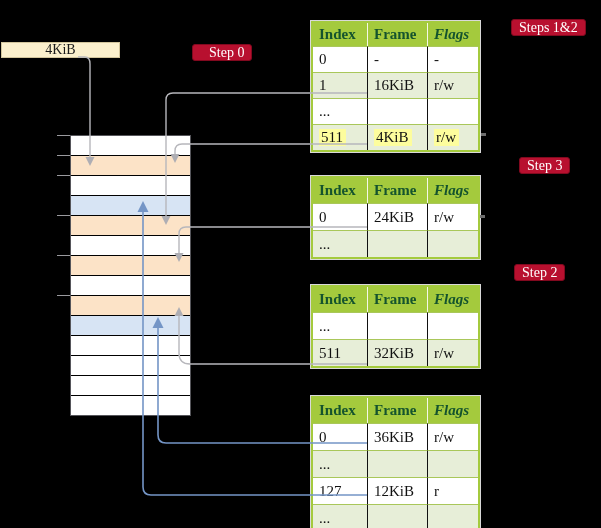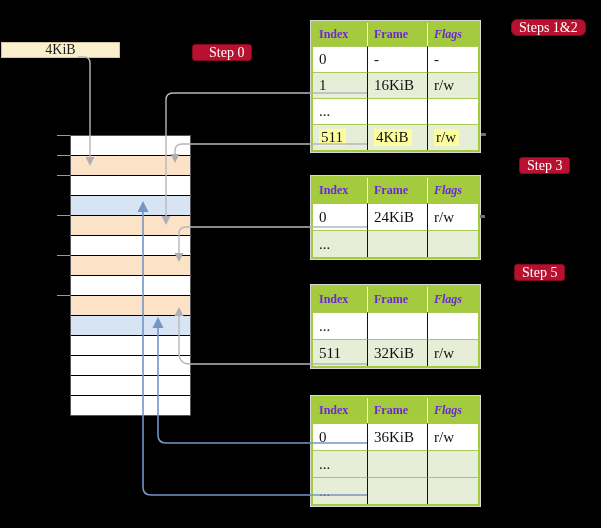--- a/index.html
+++ b/index.html
@@ -16,21 +16,21 @@
     text-align:center; font-size:14px; line-height:14px; color:#1a1a1a;
   }
 
   
   .badge {
     position:absolute; background:#b8102f; border:1px solid #82091f;
     border-radius:3px; color:#fff; font-size:14px; line-height:15px;
     padding:0 7px; white-space:nowrap;
   }
   #badge-step0  { left:192px; top:44px;padding-left:16px; }
-  #badge-steps12{ left:511px; top:19px;border-radius:6px; }
+  #badge-steps12{ left:511px; top:19px; }
   #badge-step3  { left:519px; top:157px; }
   #badge-step4  { left:514px; top:264px; }
 
   
   .mem {
     position:absolute; left:70px; top:135px; width:119px;
     border:1px solid #55555a; background:#fff;
   }
   .mrow { height:19px; }
   .mrow + .mrow { border-top:1px solid #000; height:19px; }
@@ -41,21 +41,21 @@
   .tick { position:absolute; left:57px; width:13px; height:1px; background:#9a9a9e; }
 
   
   .pt {
     position:absolute; border-collapse:separate; border-spacing:0;
     border:2px solid #a4ca3d; background:#fff;
     box-shadow:0 0 0 1px #d9d9d9;
   }
   .pt th, .pt td { box-sizing:border-box; text-align:left; padding:0 0 0 6px; overflow:hidden; }
   .pt th {
-    background:#a4ca3d; color:#6d28d9; font-weight:bold; font-size:12px;
+    background:#a4ca3d; color:#14532d; font-weight:bold; font-size:15px;
     border-right:1px solid #f4f7e8; height:23px;
   }
   .pt th:last-child { border-right:none;font-style:italic; }
   .pt td {
     font-size:15px; color:#111; height:26px;
     border-right:1px solid #111; border-top:1px solid #a9c75a;
   }
   .pt td:last-child { border-right:none; }
   .pt tr.tint td { background:#e7eed8; }
   .pt.t234 th { height:25px; }
@@ -79,21 +79,21 @@
 </head>
 <body>
 
 <div id="stage">
 
   <div class="pbox">4KiB</div>
 
   <div class="badge" id="badge-step0">Step 0</div>
   <div class="badge" id="badge-steps12">Steps 1&amp;2</div>
   <div class="badge" id="badge-step3">Step 3</div>
-  <div class="badge" id="badge-step4">Step 5</div>
+  <div class="badge" id="badge-step4">Step 2</div>
 
   <div class="mem">
       <div class="mrow white"></div>
       <div class="mrow orange"></div>
       <div class="mrow white"></div>
       <div class="mrow blue"></div>
       <div class="mrow orange"></div>
       <div class="mrow white"></div>
       <div class="mrow orange"></div>
       <div class="mrow white"></div>
@@ -209,20 +209,25 @@
       <tbody>
         <tr>
           <td>0</td>
           <td>36KiB</td>
           <td>r/w</td>
         </tr>
         <tr class="tint">
           <td>...</td>
           <td></td>
           <td></td>
+        </tr>
+        <tr>
+          <td>127</td>
+          <td>12KiB</td>
+          <td>r</td>
         </tr>
         <tr class="tint">
           <td>...</td>
           <td></td>
           <td></td>
         </tr>
       </tbody>
   </table>
 
   <div class="dash" id="dash1"></div>

